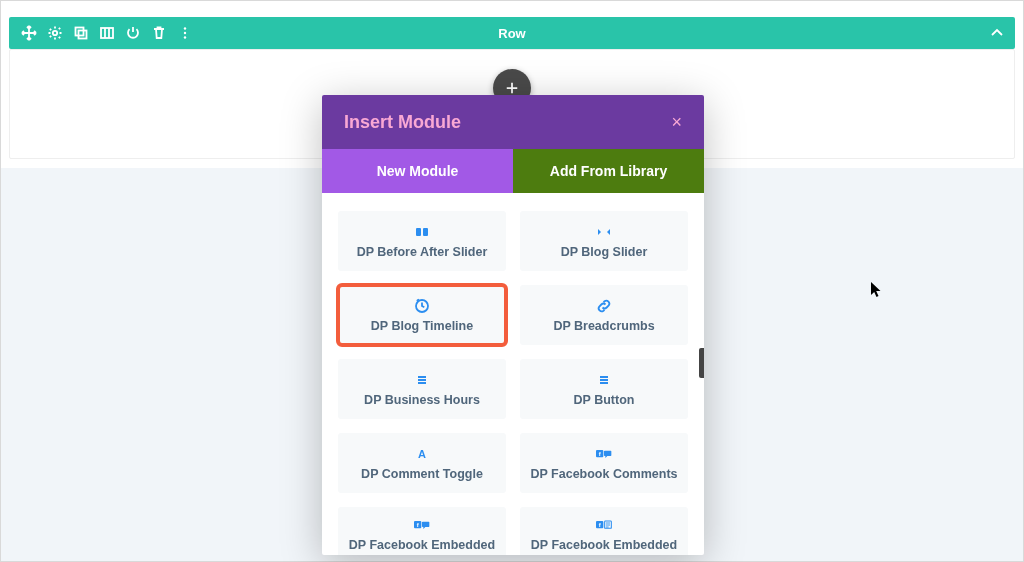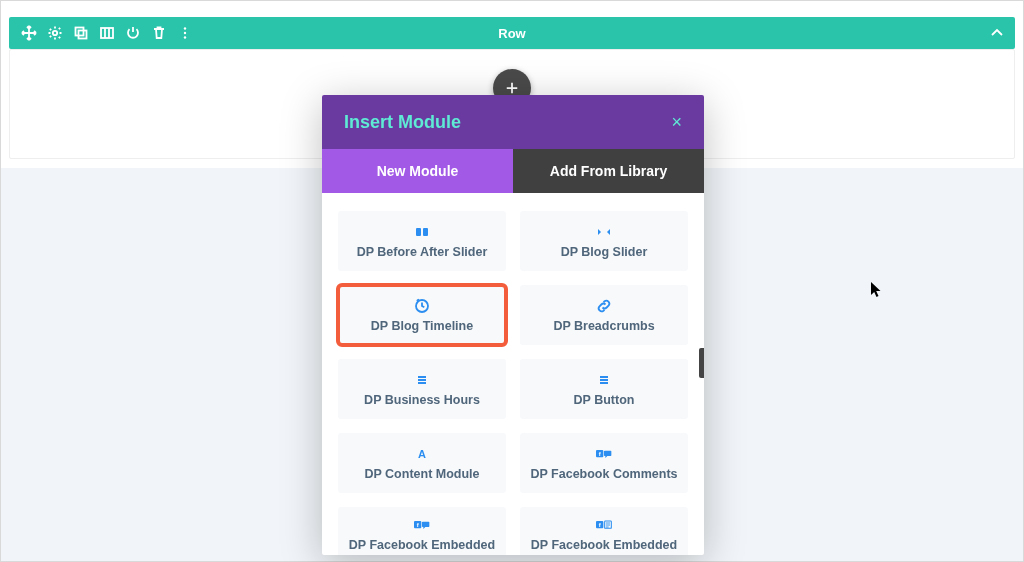--- a/index.html
+++ b/index.html
@@ -33,28 +33,28 @@
   }
   .add-btn svg { width:14px; height:14px; stroke:#fff; stroke-width:2; }
 
   
   .modal {
     position:absolute; width:382px; left:321px; top:94px; background:#fff;
     box-shadow:0 8px 40px rgba(0,0,0,.25); z-index:10; border-radius:2px; overflow:hidden;
     height:460px;
   }
   .modal-header {
-    height:54px; background:#6b3aa0; color:#5eead4; display:flex; align-items:center; justify-content:space-between;
+    height:54px; background:#6b3aa0; color:#f9a8d4; display:flex; align-items:center; justify-content:space-between;
     padding:0 22px; font-size:18px; font-weight:600;
   }
   .modal-header .close { cursor:pointer; font-size:18px; line-height:1; font-weight:400; }
   .modal-tabs { height:44px; display:flex; background:#7e3bd0; }
   .modal-tab {
     flex:1; display:flex; align-items:center; justify-content:center; color:#fff; font-size:14px; font-weight:600;
-    cursor:pointer; background:#404040;
+    cursor:pointer; background:#4d7c0f;
   }
   .modal-tab.active { background:#a259e6; }
 
   .modules-wrap { padding:18px 16px 10px 16px; height:calc(100% - 98px); overflow:hidden; position:relative; }
   .modules-grid { display:grid; grid-template-columns:1fr 1fr; gap:14px; }
   .module-card {
     background:#f7f9fa; border-radius:3px; height:60px; display:flex; flex-direction:column;
     justify-content:center; cursor:pointer; padding:0 6px; text-align:center;
   }
   .module-card.tall { height:70px; }
@@ -202,21 +202,21 @@
               </svg>
             </div>
             <div class="m-label">DP Button</div>
           </div>
           <div class="module-card">
             <div class="m-icon">
               <svg viewBox="0 0 16 16">
                 <text x="8" y="12" text-anchor="middle" font-size="11" font-weight="700" fill="#2c8ef0" font-family="Arial">A</text>
               </svg>
             </div>
-            <div class="m-label">DP Content Module</div>
+            <div class="m-label">DP Comment Toggle</div>
           </div>
           <div class="module-card">
             <div class="m-icon">
               <svg viewBox="0 0 24 14">
                 <rect x="0" y="1" width="11" height="11" rx="1.5" fill="#2c8ef0"></rect>
                 <text x="5.5" y="10" text-anchor="middle" font-size="9" font-weight="700" fill="#fff" font-family="Arial">f</text>
                 <path d="M13 2 h9 a1 1 0 0 1 1 1 v6 a1 1 0 0 1 -1 1 h-5 l-3 3 v-3 h-1 a1 1 0 0 1 -1 -1 v-6 a1 1 0 0 1 1 -1 z" fill="#2c8ef0"></path>
               </svg>
             </div>
             <div class="m-label">DP Facebook Comments</div>

